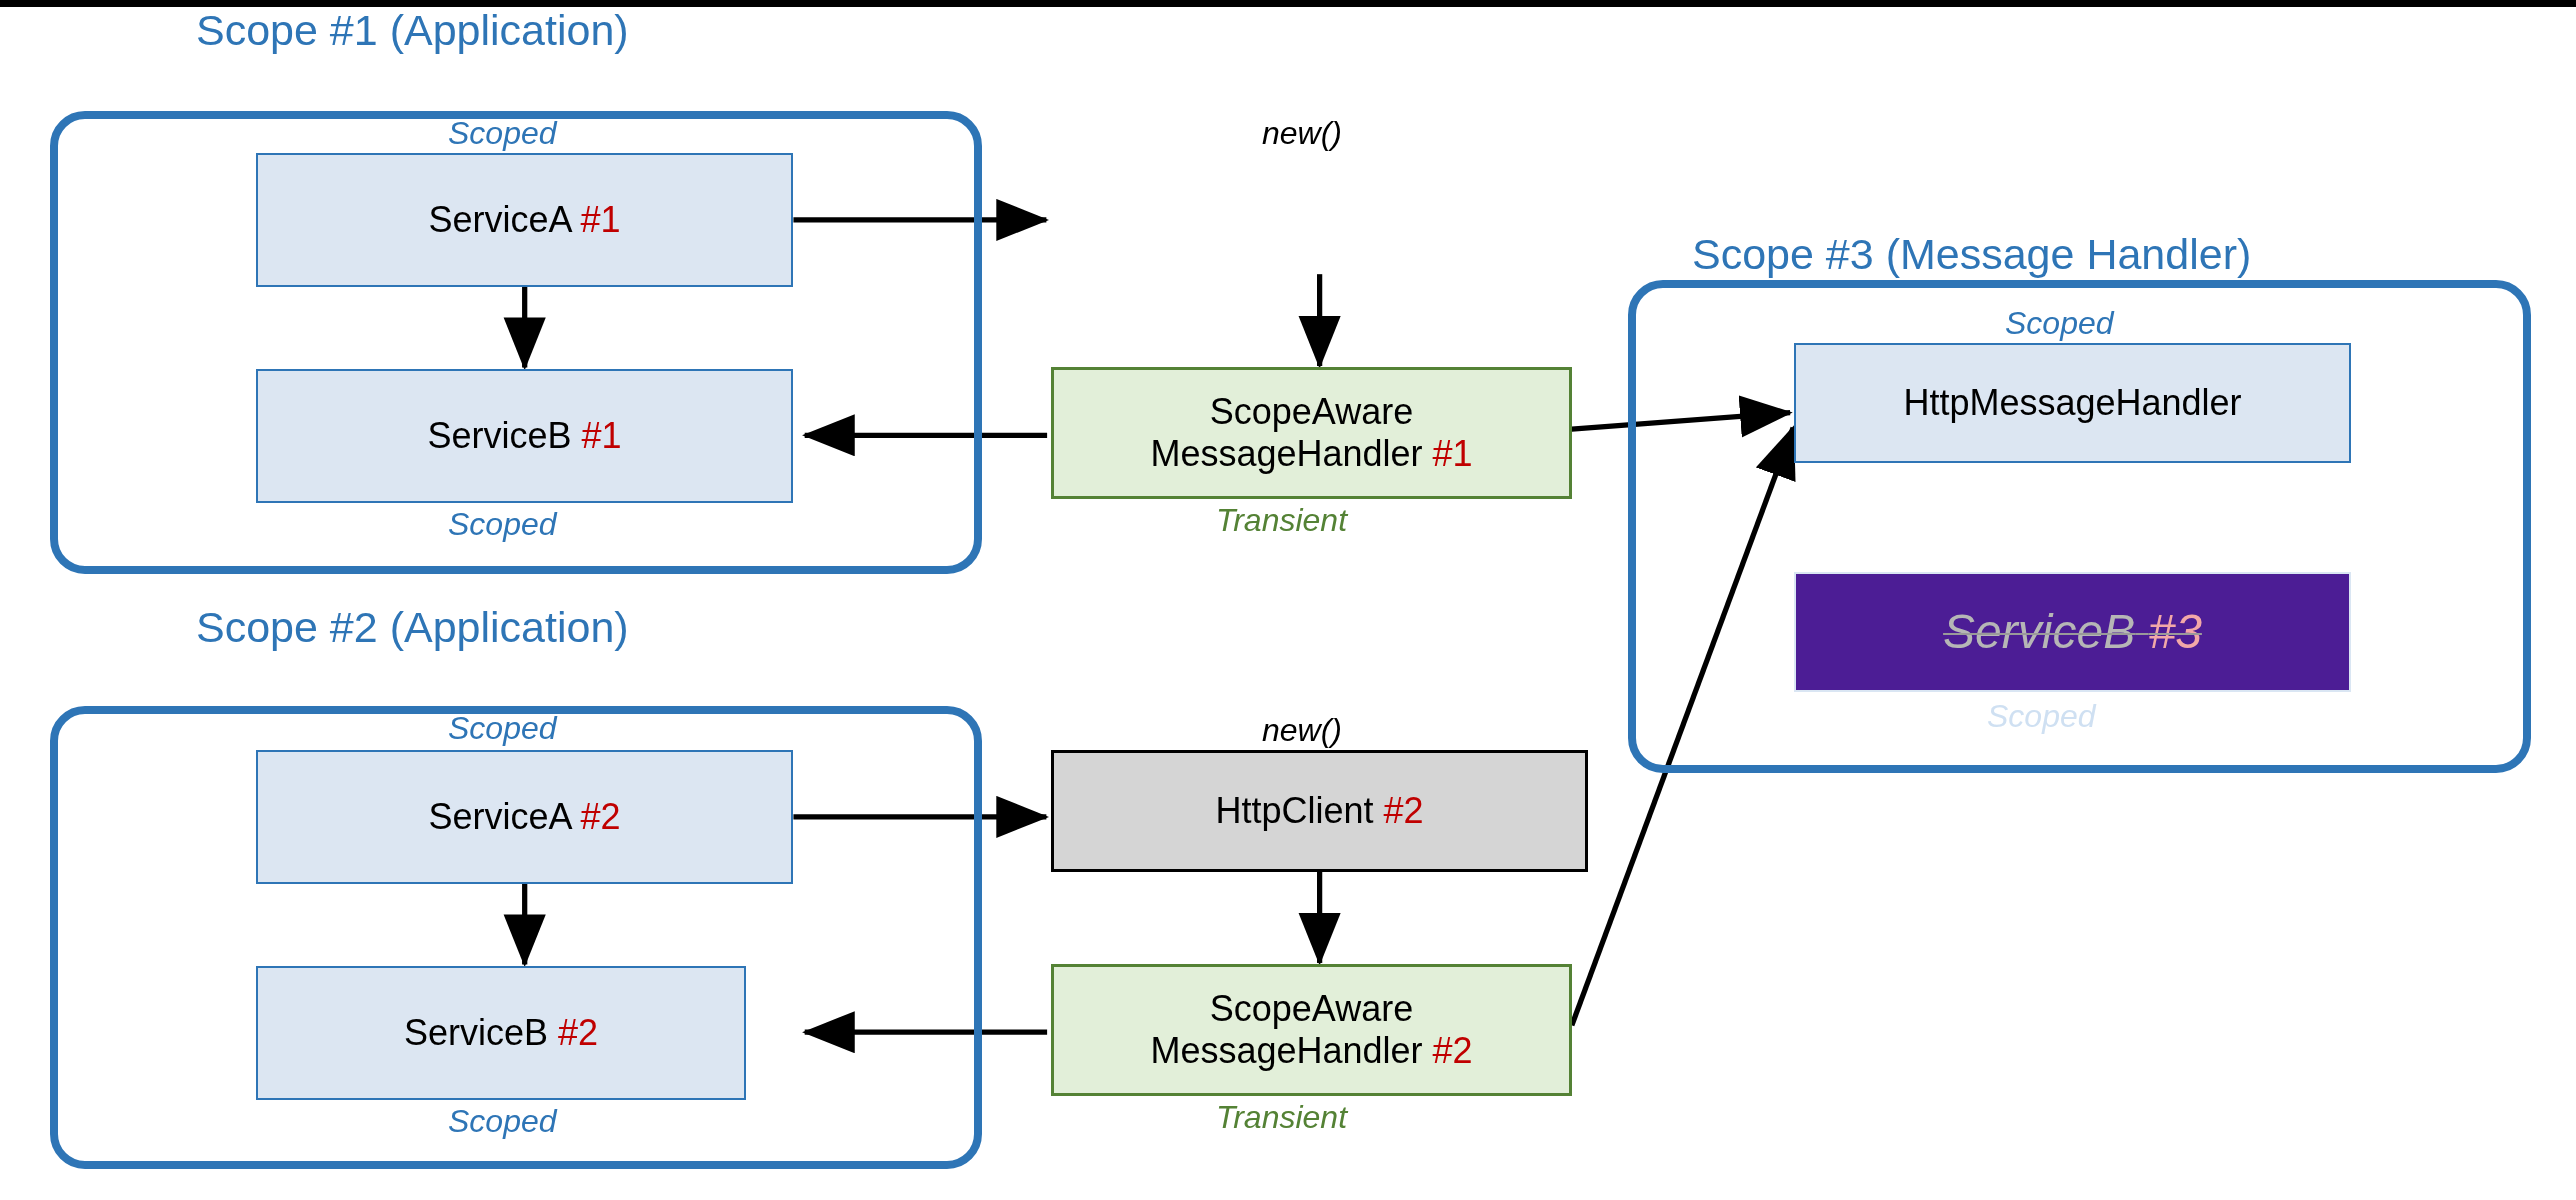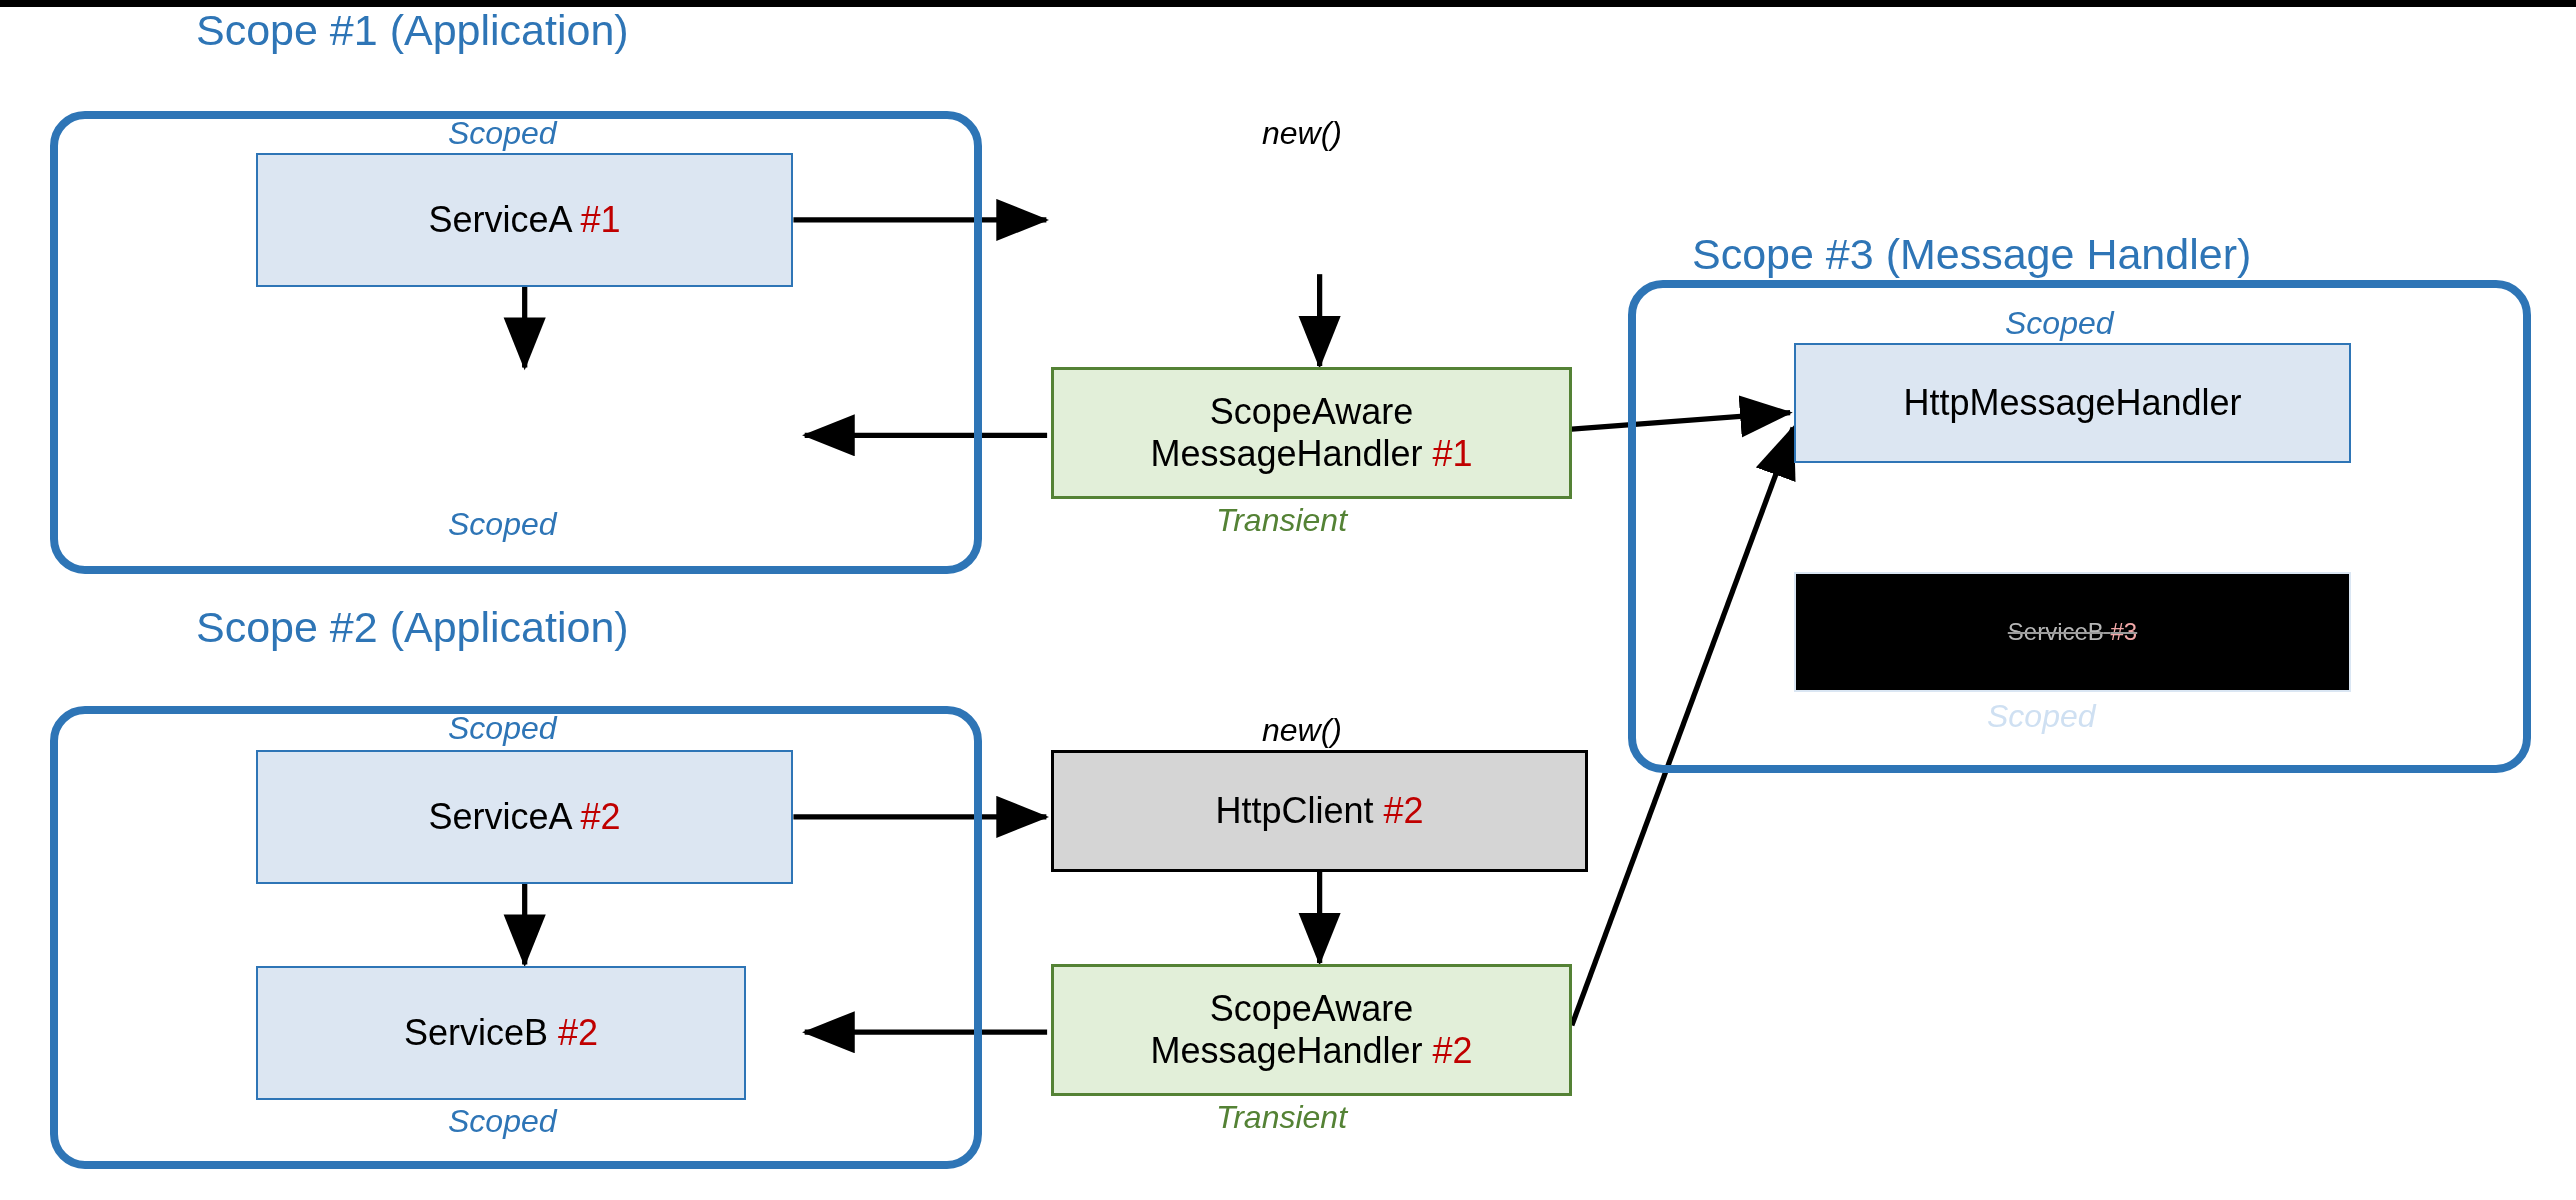--- a/index.html
+++ b/index.html
@@ -66,27 +66,28 @@
     color: #000000;
     font-size: 36px;
   }
   .node-green {
     background: #e2efd9;
     border: 3px solid #548235;
     color: #000000;
     font-size: 36px;
   }
   .node-ghost {
-    background: #000000;
+    background: #4c1d95;
     border: 2.3px solid #dae6f3;
     color: #b6b6b6;
-    font-size: 24px;
+    font-size: 48px;
     text-decoration: line-through;
     text-decoration-color: #9a9a9a;
     text-decoration-thickness: 2.3px;
+    font-style: italic;
   }
   .num-red { color: #c00000; }
   .node-ghost .num-red { color: #f2a8a8; }
 
   
   .lbl {
     position: absolute;
     font-style: italic;
     font-size: 32px;
     line-height: 1;
@@ -147,20 +148,26 @@
 
   <div class="lbl lbl-scoped" style="left:448px; top:117px;">Scoped</div>
 
   <div class="node node-blue" style="left:256px; top:153px; width:537px; height:134px;">
     <div>
       <span>ServiceA</span>
       <span class="num-red">#1</span>
     </div>
   </div>
 
+  <div class="node node-blue" style="left:256px; top:369px; width:537px; height:134px;">
+    <div>
+      <span>ServiceB</span>
+      <span class="num-red">#1</span>
+    </div>
+  </div>
 
   <div class="lbl lbl-scoped" style="left:448px; top:508px;">Scoped</div>
 
   <div class="lbl lbl-new" style="left:1262px; top:117px;">new()</div>
 
 
   <div class="node node-green" style="left:1051px; top:367px; width:521px; height:132px;">
     <div>ScopeAware</div>
     <div>
       <span>MessageHandler</span>

